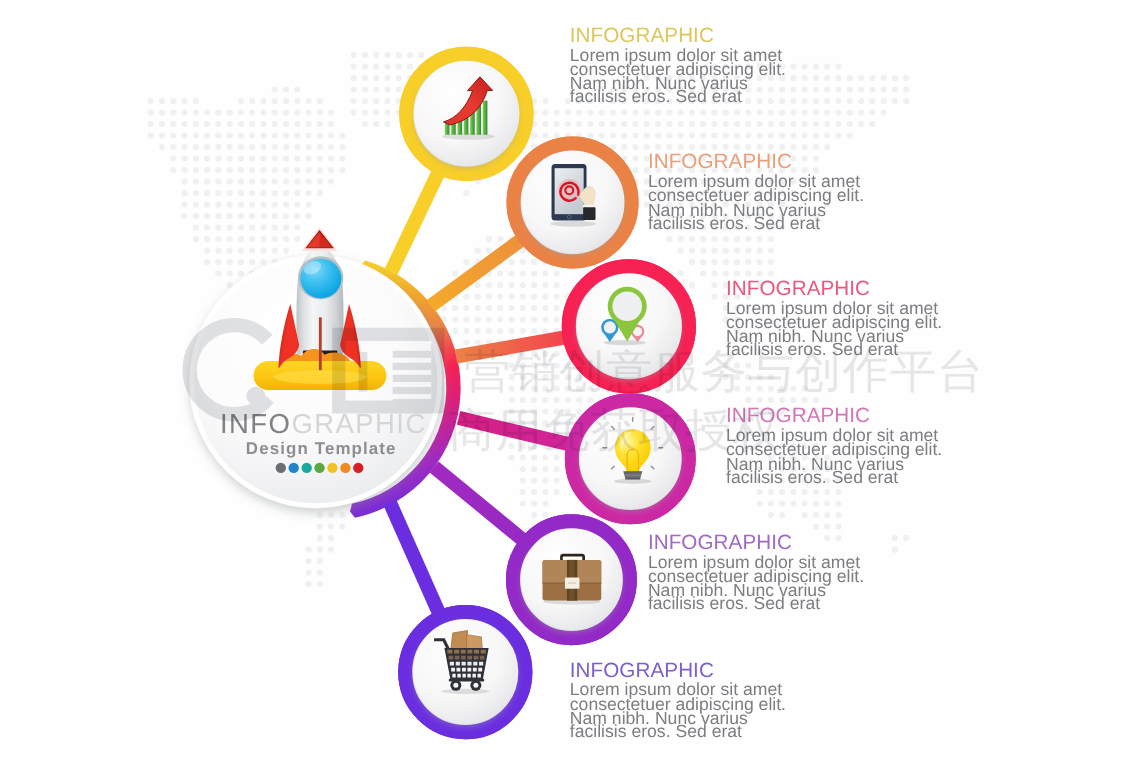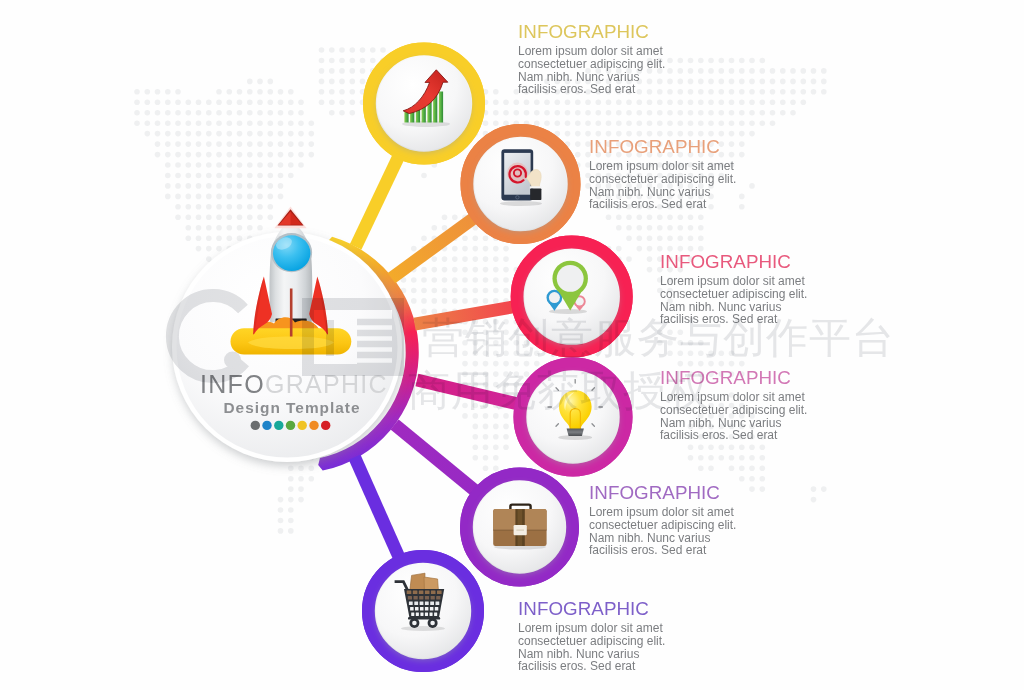--- a/index.html
+++ b/index.html
@@ -3,21 +3,21 @@
 <meta charset="utf-8">
 <title>Infographic Design Template</title>
 <style>
   html,body{margin:0;padding:0;background:#ffffff;}
   body{width:1024px;height:690px;overflow:hidden;
        font-family:"Liberation Sans",sans-serif;-webkit-font-smoothing:antialiased;}
   #stage{position:relative;width:1024px;height:690px;background:#fefefe;overflow:hidden;}
   svg{display:block;position:absolute;left:0;top:0;}
   .txtblock{position:absolute;}
   .tb-title{font-size:18.8px;letter-spacing:0.05px;line-height:19px;white-space:nowrap;}
-  .tb-body{font-size:12px;line-height:12.75px;color:#7b7d80;margin-top:4.2px;}
+  .tb-body{font-size:16px;line-height:12.75px;color:#7b7d80;margin-top:4.2px;}
   .tb-body div{white-space:nowrap;}
   #wm{position:absolute;left:0;top:0;width:1024px;height:690px;pointer-events:none;opacity:0.85;mix-blend-mode:multiply;}
 </style>
 </head>
 <body>
 
 <div id="stage">
   <svg id="bgmap" width="1024" height="690" viewBox="0 0 1024 690">
       <g>
         <circle cx="321.5" cy="50.0" r="2.8" fill="#eff0f1"></circle>

